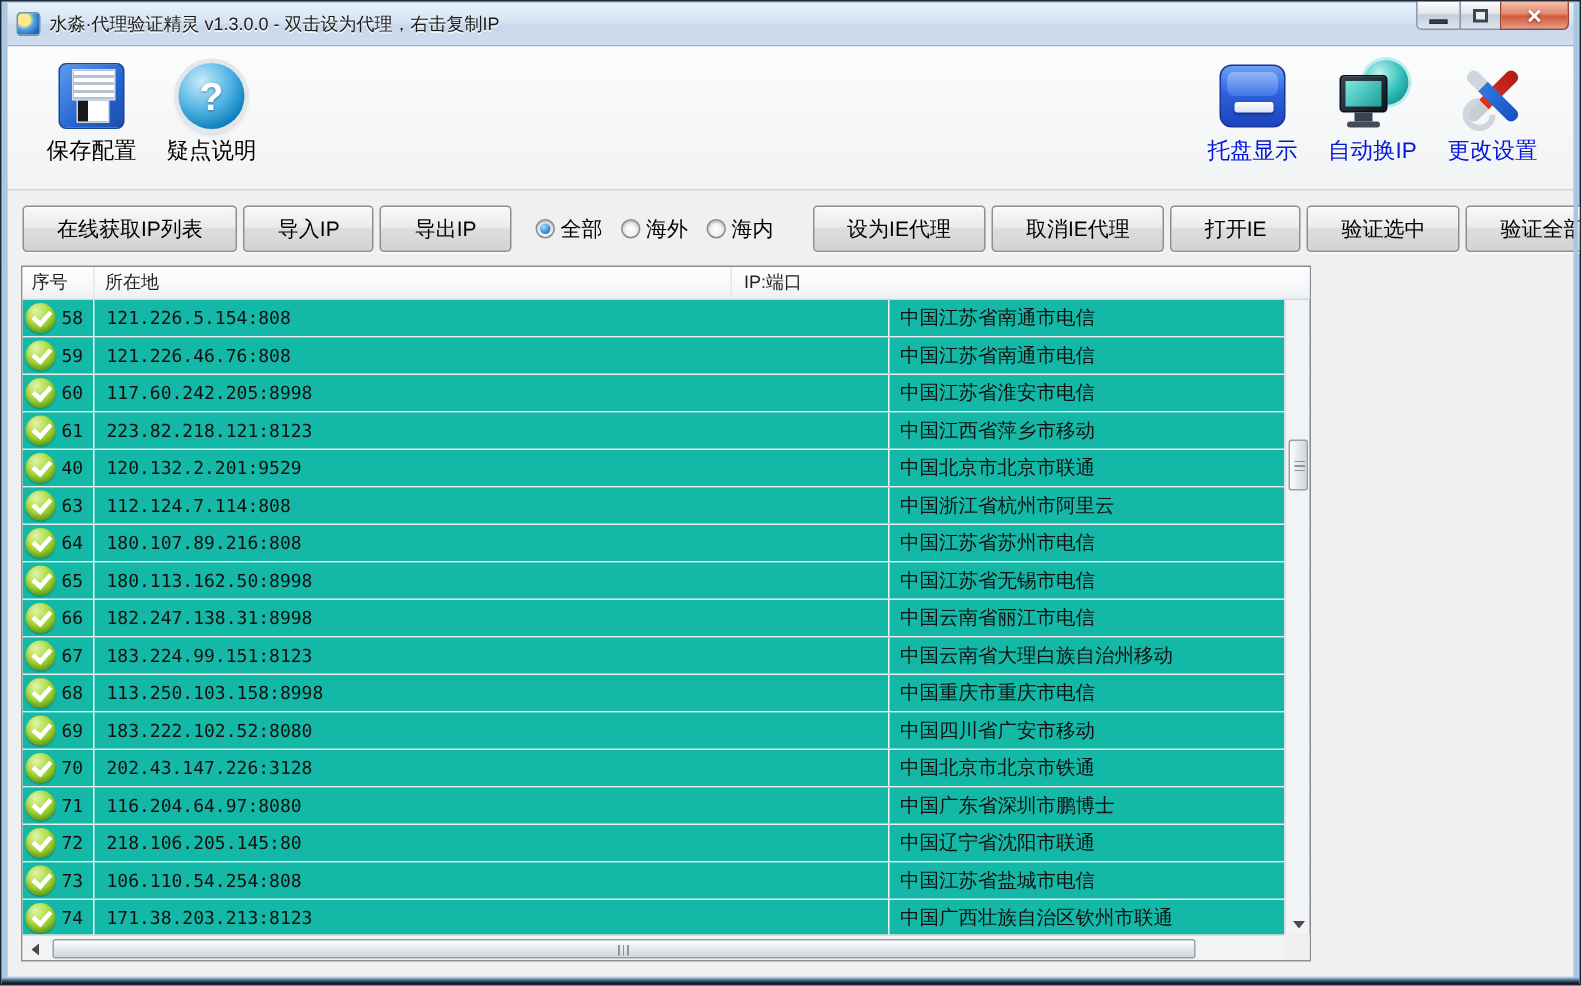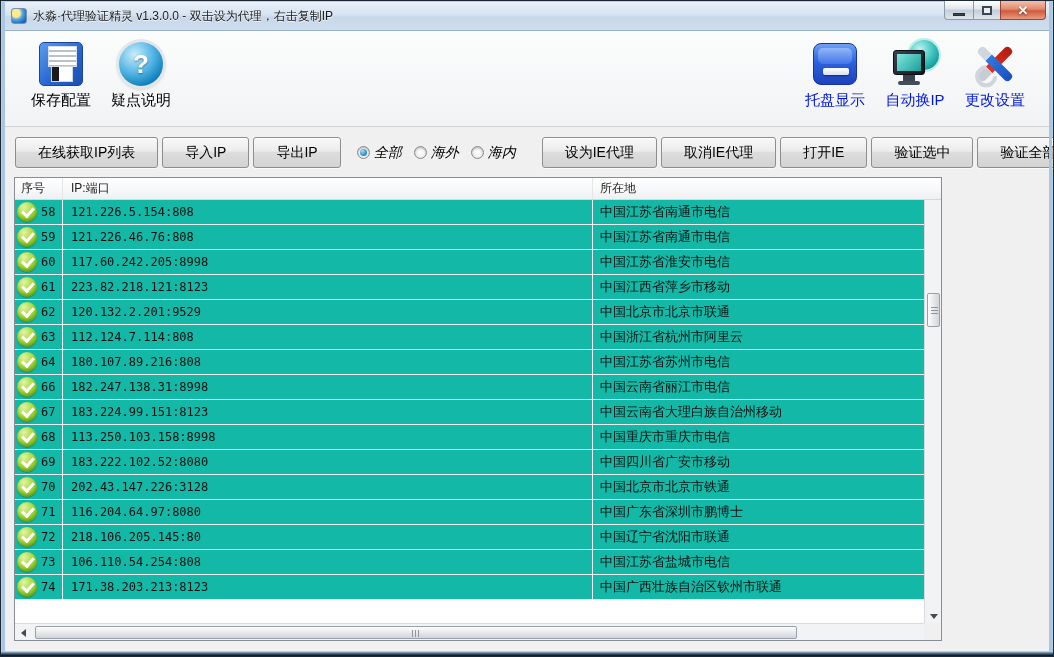--- a/index.html
+++ b/index.html
@@ -106,31 +106,31 @@
   .commandbar { position:absolute; left:0; right:0; top:97px; height:49px; background:#f0f0f0;
     display:flex; align-items:center; padding:0 10px; white-space:nowrap; }
   .cmd-btn {
     height:31px; padding:0 22px; margin-right:4px;
     border:1px solid #8e8e8e; border-radius:3px;
     background:linear-gradient(#f8f8f8, #ececec 45%, #dddddd 50%, #d3d3d3);
     box-shadow:inset 0 1px 0 #fff, 0 1px 0 rgba(255,255,255,.7);
     font-size:14px; color:#000; font-family:"Liberation Sans", sans-serif;
     cursor:default;
   }
-  .radio-group { display:flex; align-items:center; margin:0 14px 0 12px;font-style:italic; }
+  .radio-group { display:flex; align-items:center; margin:0 14px 0 12px; }
   .radio-item { display:flex; align-items:center; margin-right:12px; font-size:14px; color:#000; }
   .radio { position:relative; width:13px; height:13px; border-radius:50%;
     border:1px solid #8a8a8a; background:radial-gradient(#ffffff,#e6e6e6);
     box-shadow:inset 0 1px 2px rgba(0,0,0,.25); margin-right:4px; }
   .radio.checked::after { content:""; position:absolute; inset:2px; border-radius:50%;
     background:radial-gradient(circle at 35% 30%, #a6dcf5, #2f93d6 60%, #13649f); }
   .gap-md { width:12px; }
 
   
-  .listview { position:absolute; left:9px; top:146px; width:928px; height:464px;
+  .listview { position:absolute; left:9px; top:146px; width:860px; height:464px;
     background:#fff; border:1px solid #888e98; overflow:hidden; }
   .lv-header { position:absolute; left:0; top:0; width:1003px; height:22px;
     background:linear-gradient(#ffffff, #f6f7f9 60%, #eef0f2);
     border-bottom:1px solid #d5d8db; display:flex; z-index:2; }
   .lv-hcell { font-size:12px; color:#222; display:flex; align-items:center; border-right:1px solid #e4e6e8; }
   .hc-no  { width:48px; padding-left:6px; }
   .hc-ip  { width:530px; padding-left:8px; }
   .hc-loc { flex:1; padding-left:7px; }
 
   .lv-rows { position:absolute; left:0; top:22px; width:1003px; height:425px; overflow:hidden; }
@@ -258,22 +258,22 @@
       <span><button class="cmd-btn">设为IE代理</button><button class="cmd-btn">取消IE代理</button><button class="cmd-btn">打开IE</button></span>
       <span class="gap-md"></span>
       <span><button class="cmd-btn">验证选中</button><button class="cmd-btn">验证全部</button></span>
       <span class="gap-md"></span>
       <span><button class="cmd-btn">移除无效代理</button></span>
     </div>
 
     <div class="listview">
       <div class="lv-header">
         <div class="lv-hcell hc-no">序号</div>
+        <div class="lv-hcell hc-loc">所在地</div>
         <div class="lv-hcell hc-ip">IP:端口</div>
-        <div class="lv-hcell hc-loc">所在地</div>
       </div>
 
       <div class="lv-rows">
 
           <div class="lv-row">
             <div class="cell c-no">
               <span class="check-icon"></span>
               <span class="row-no">58</span>
             </div>
             <div class="cell c-ip">121.226.5.154:808</div>
@@ -303,21 +303,21 @@
               <span class="check-icon"></span>
               <span class="row-no">61</span>
             </div>
             <div class="cell c-ip">223.82.218.121:8123</div>
             <div class="cell c-loc">中国江西省萍乡市移动</div>
           </div>
 
           <div class="lv-row">
             <div class="cell c-no">
               <span class="check-icon"></span>
-              <span class="row-no">62</span>
+              <span class="row-no">40</span>
             </div>
             <div class="cell c-ip">120.132.2.201:9529</div>
             <div class="cell c-loc">中国北京市北京市联通</div>
           </div>
 
           <div class="lv-row">
             <div class="cell c-no">
               <span class="check-icon"></span>
               <span class="row-no">63</span>
             </div>
@@ -327,20 +327,28 @@
 
           <div class="lv-row">
             <div class="cell c-no">
               <span class="check-icon"></span>
               <span class="row-no">64</span>
             </div>
             <div class="cell c-ip">180.107.89.216:808</div>
             <div class="cell c-loc">中国江苏省苏州市电信</div>
           </div>
 
+          <div class="lv-row">
+            <div class="cell c-no">
+              <span class="check-icon"></span>
+              <span class="row-no">65</span>
+            </div>
+            <div class="cell c-ip">180.113.162.50:8998</div>
+            <div class="cell c-loc">中国江苏省无锡市电信</div>
+          </div>
 
           <div class="lv-row">
             <div class="cell c-no">
               <span class="check-icon"></span>
               <span class="row-no">66</span>
             </div>
             <div class="cell c-ip">182.247.138.31:8998</div>
             <div class="cell c-loc">中国云南省丽江市电信</div>
           </div>
 

